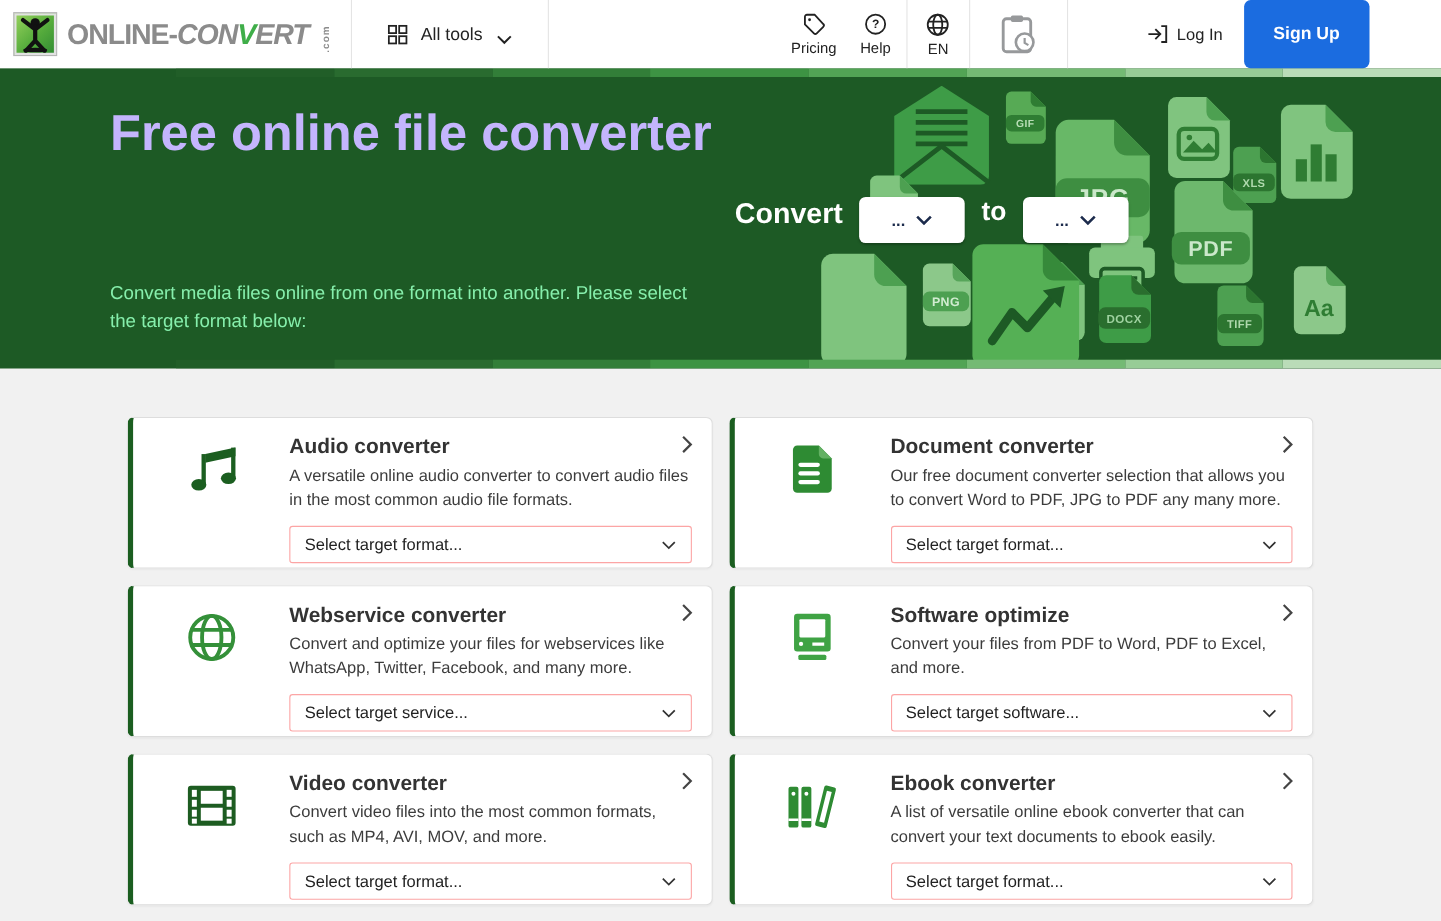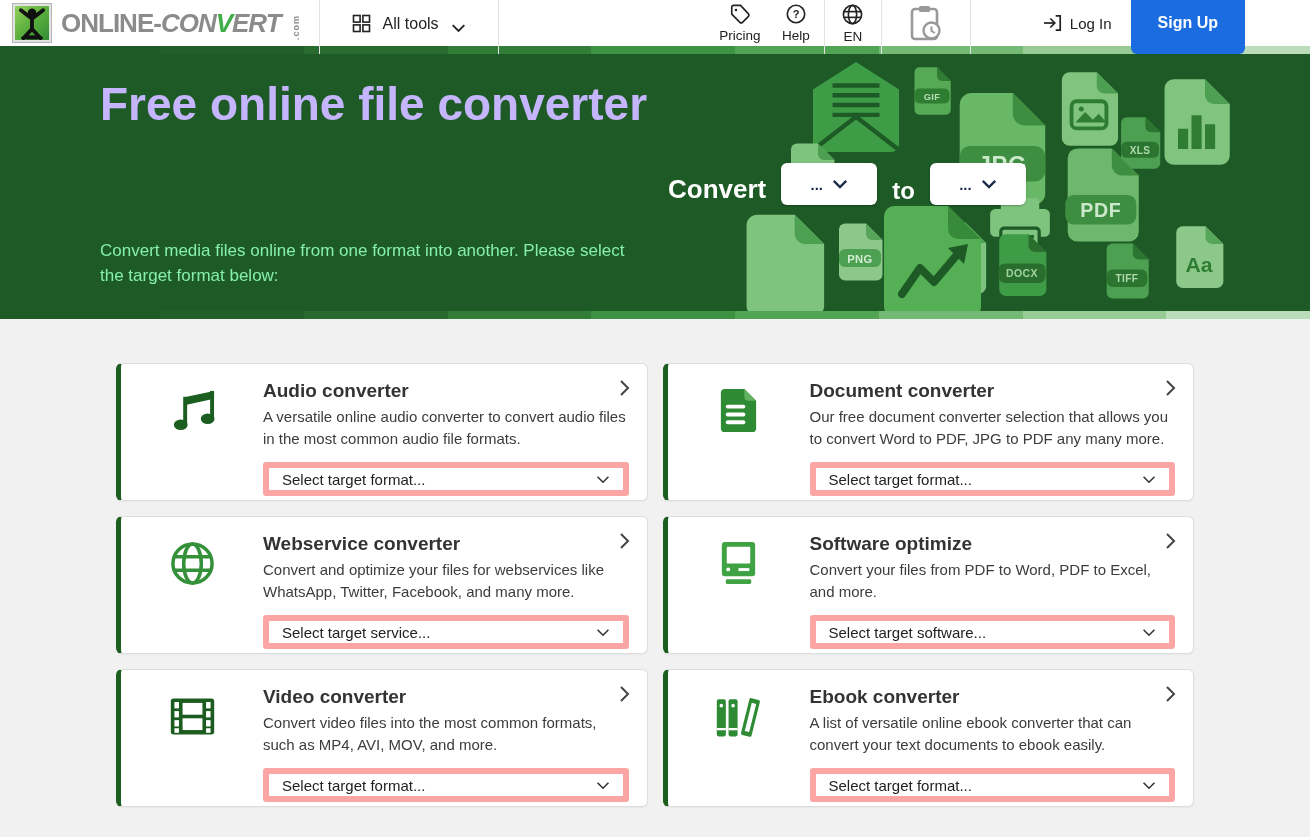--- a/index.html
+++ b/index.html
@@ -1,20 +1,20 @@
 <!DOCTYPE html>
 <html><head>
 <meta charset="utf-8">
 <style>
   * { margin:0; padding:0; box-sizing:border-box; }
   html,body { width:1310px; height:837px; overflow:hidden; background:#f1f1f1;
     font-family:"Liberation Sans", sans-serif; }
 
   
-  .header { height:46px; background:#fff; display:flex; align-items:center; position:relative; z-index:20; }
+  .header { height:62px; background:#fff; display:flex; align-items:center; position:relative; z-index:20; }
   .vdiv { width:1px; height:62px; background:#e4e4e4; flex:0 0 auto; }
   .logo { display:flex; align-items:center; gap:9px; padding:0 18px 0 12px; cursor:pointer; }
   .logo-box { width:40px; height:40px; background:linear-gradient(135deg,#9ad45e 0%,#55ab3c 55%,#2e8a32 100%);
     border:1px solid #b5b5b5; box-shadow:inset 0 0 0 2px #e2e2e2; display:flex; align-items:center; justify-content:center; }
   .logo-text { font-size:26px; font-weight:800; color:#8b8b8b; letter-spacing:-1px; white-space:nowrap; }
   .logo-italic { font-style:italic; }
   .logo-v { color:#3fae49; }
   .logo-tld { writing-mode:vertical-rl; transform:rotate(180deg); font-size:9px; font-weight:700;
     color:#8b8b8b; letter-spacing:1px; height:34px; margin-left:1px; }
   .all-tools { display:flex; align-items:flex-end; gap:12px; padding:0 32px; font-size:16px; color:#222; cursor:pointer; }
@@ -32,21 +32,21 @@
   .stripe-top { top:0; } .stripe-bottom { bottom:0; }
   .stripe i { flex:1; }
   .stripe i:nth-child(1){background:#215e28;} .stripe i:nth-child(2){background:#296b2f;}
   .stripe i:nth-child(3){background:#327e38;} .stripe i:nth-child(4){background:#3d9343;}
   .stripe i:nth-child(5){background:#52a455;} .stripe i:nth-child(6){background:#74ba74;}
   .stripe i:nth-child(7){background:#97cc96;} .stripe i:nth-child(8){background:#badcb8;}
   .hero-title { position:absolute; left:100px; top:22px; width:580px; font-size:46px; font-weight:700;
     color:#c4b5fd; line-height:1.58; z-index:4; }
   .hero-sub { position:absolute; left:100px; top:193px; width:548px; font-size:17px; color:#86efac;
     line-height:1.47; z-index:4; }
-  .convert-row { position:absolute; left:668px; top:117px; display:flex; align-items:flex-end; gap:15px; z-index:6; }
+  .convert-row { position:absolute; left:668px; top:117px; display:flex; align-items:flex-start; gap:15px; z-index:6; }
   .convert-word { font-size:26px; font-weight:700; color:#fff; }
   .to-word { font-size:24px; font-weight:700; color:#fff; }
   .hero-select { width:96px; height:42px; background:#fff; border-radius:6px; display:flex;
     align-items:center; justify-content:center; gap:9px; color:#1c2b4c; font-weight:700;
     font-size:15px; cursor:pointer; box-shadow:0 1px 2px rgba(0,0,0,.25); }
   .chev-dark { width:16px; height:10px; stroke:#1c2b4c; stroke-width:2.6; fill:none; }
   .deco { position:absolute; z-index:1; }
 
   
   .main { background:#f1f1f1; height:502px; padding-top:44px; }
@@ -54,21 +54,21 @@
   .card { position:relative; background:#fff; border:1px solid #ddd; border-left:5px solid #1b5e20;
     border-radius:6px; height:138px; display:flex; padding:16px 18px 0 0;
     box-shadow:0 1px 2px rgba(0,0,0,.04); }
   .card-icon { width:142px; flex:0 0 142px; display:flex; justify-content:center; padding-top:7px; }
   .card-icon svg { width:47px; height:47px; }
   .card-body { flex:1; min-width:0; }
   .card-title { font-size:19px; font-weight:700; color:#333; }
   .card-desc { font-size:15px; color:#3c3c3c; line-height:1.45; margin-top:4px; height:47px; }
   .card-chevron { position:absolute; top:16px; right:17px; width:10px; height:16px; cursor:pointer; }
   .card-chevron svg { width:10px; height:16px; stroke:#444; stroke-width:2; fill:none; }
-  .card-select { margin-top:9px; height:34px; border:6px solid #fca5a5; border-radius:3px; background:#fff;
+  .card-select { margin-top:9px; height:34px; border:1px solid #fca5a5; border-radius:3px; background:#fff;
     display:flex; align-items:center; justify-content:space-between; padding:0 13px; font-size:15px;
     color:#222; cursor:pointer; }
   .sel-chev { width:14px; height:9px; stroke:#333; stroke-width:2; fill:none; }
 
   .pill-text { font-weight:bold; letter-spacing:.5px; }
 </style>
 </head>
 <body>
 
 <div class="header">

